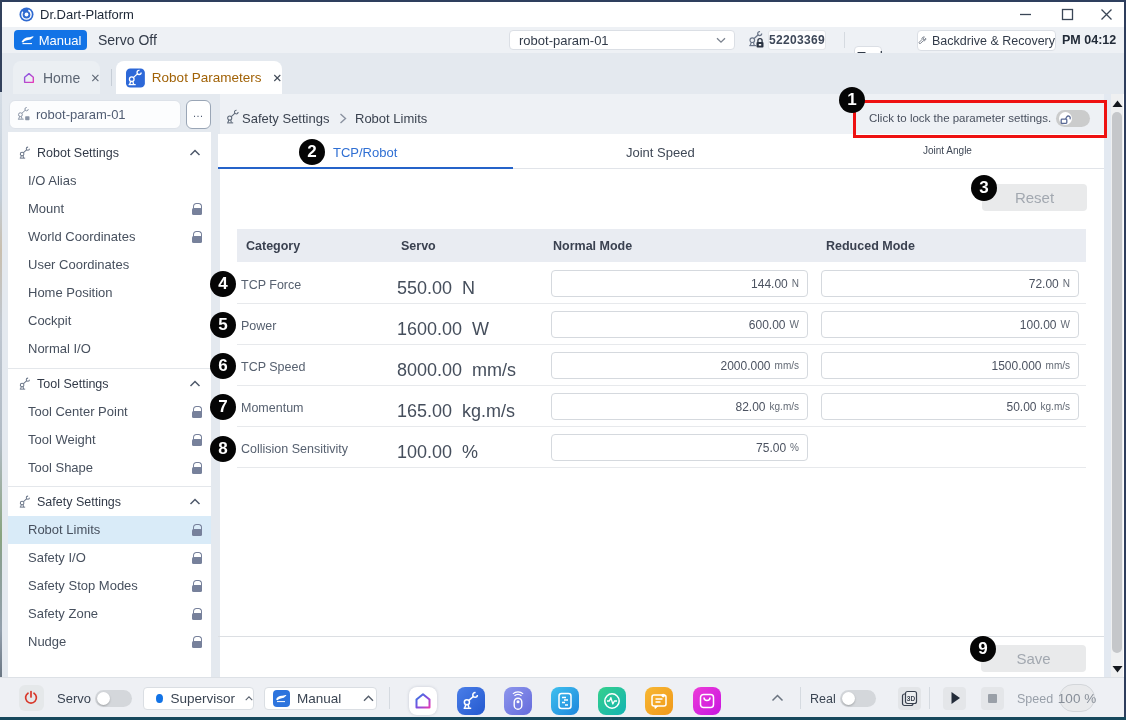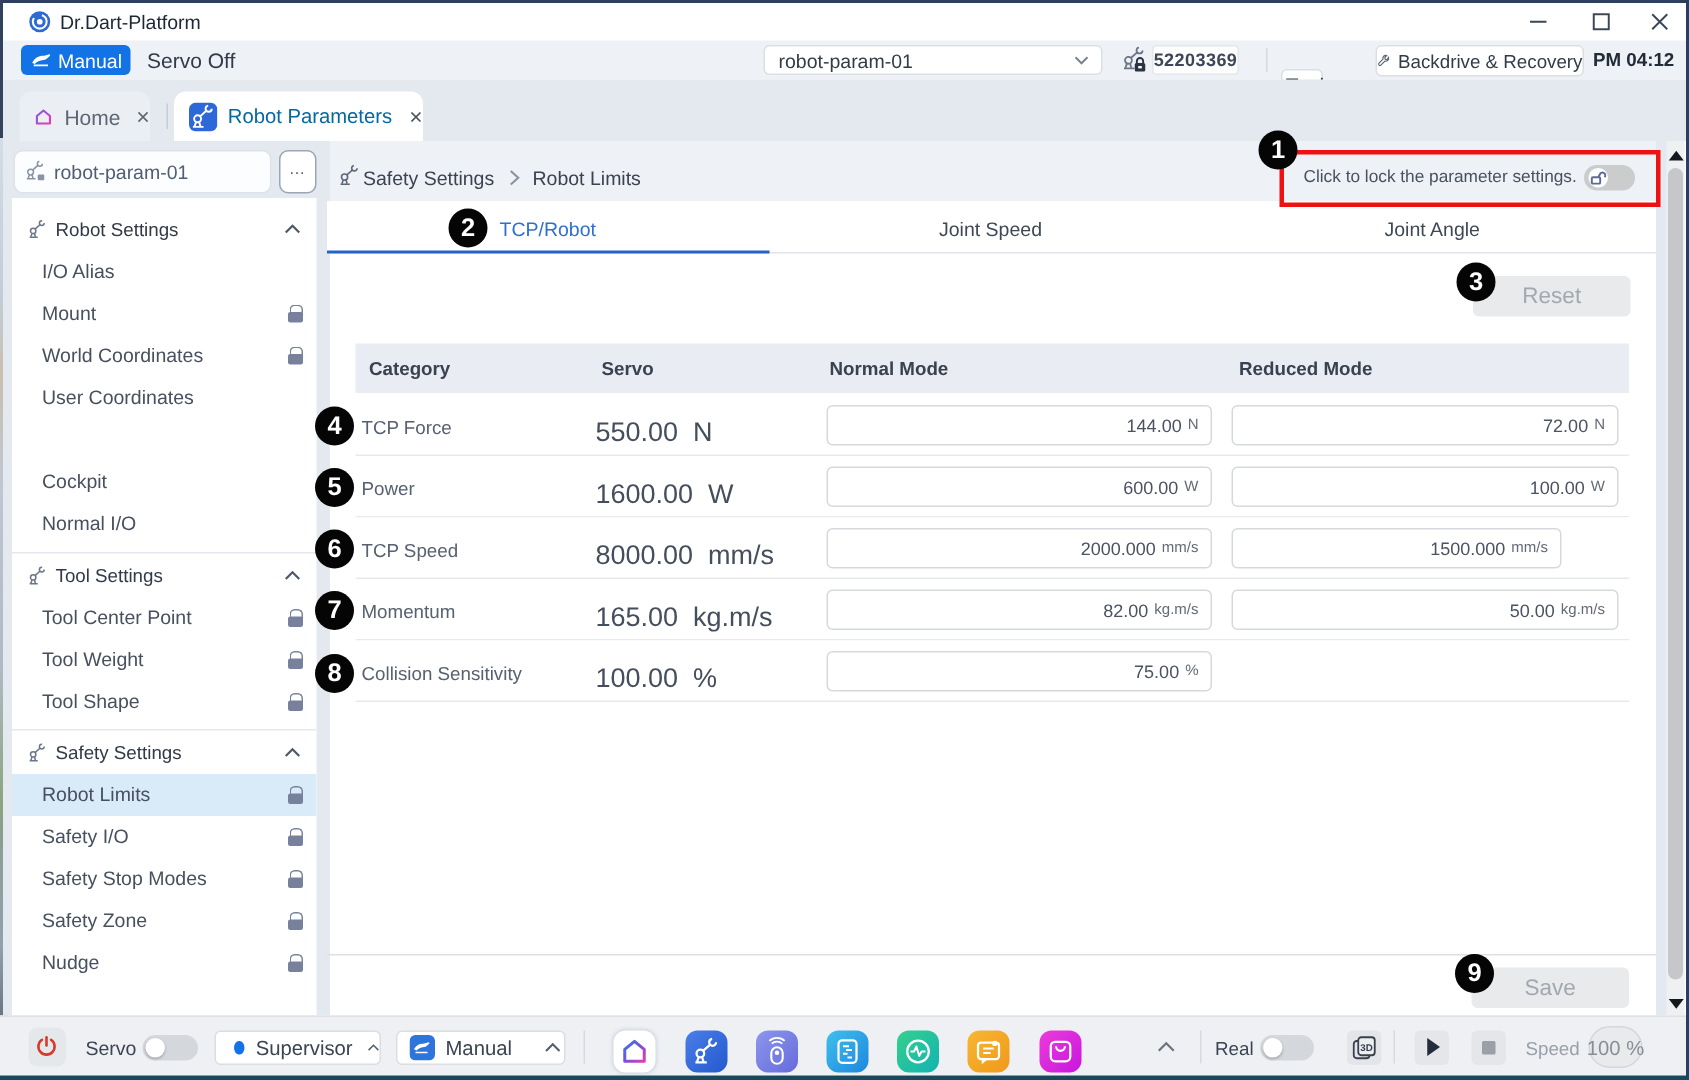--- a/index.html
+++ b/index.html
@@ -142,21 +142,21 @@
     <svg width="22" height="22" viewBox="0 0 22 22" style="margin-left:10px">
         <rect width="22" height="22" rx="5" fill="#2d68d8"></rect>
         <g stroke="#fff" stroke-width="1.5" fill="none">
           <circle cx="6.7" cy="12.4" r="2.7"></circle>
           <path d="M8.9 10.3 L13.6 5.9"></path>
           <circle cx="15.3" cy="4.5" r="2.4" stroke-dasharray="10.6 4.5"></circle>
           <path d="M5.5 15 L4.3 18.3 M7.9 15 L8.9 18.3"></path>
           <path d="M3 18.7 L11.3 18.7"></path>
         </g>
       </svg>
-    <span style="margin-left:7px;font-size:13.5px;color:#0369a1">Robot Parameters</span>
+    <span style="margin-left:7px;font-size:13.5px;color:#a16207">Robot Parameters</span>
     <svg style="margin-left:12px" width="10" height="10" viewBox="0 0 10 10">
         <path d="M1.5 1.5 L8.5 8.5 M8.5 1.5 L1.5 8.5" stroke="#444d5a" stroke-width="1.3"></path>
       </svg>
   </div>
 </div>
 <div class="abs" id="mainrow"></div>
 <div class="abs" id="sidebar" style="left:6px;top:94px;width:205px;height:583px;background:#e4e9ef">
   <div class="abs flex" style="left:3px;top:6px;width:172px;height:29px;background:#fcfdfe;border:1px solid #dde2e9;border-radius:6px">
     <svg width="15" height="15" viewBox="0 0 18 18" style="margin-left:6px">
         <g stroke="#8893a5" stroke-width="1.2" fill="none">
@@ -186,20 +186,21 @@
         </svg>
         <span class="ht">Robot Settings</span>
         <svg class="chev" width="12" height="8" viewBox="0 0 12 8">
           <path d="M1.5 6 L6 1.5 L10.5 6" fill="none" stroke="#4f596b" stroke-width="1.5"></path>
         </svg>
       </div>
     <div class="mi" style="top:35px">I/O Alias</div>
     <div class="mi" style="top:63px">Mount<span class="lk"></span></div>
     <div class="mi" style="top:91px">World Coordinates<span class="lk"></span></div>
     <div class="mi" style="top:119px">User Coordinates</div>
+    <div class="mi" style="top:147px">Home Position</div>
     <div class="mi" style="top:175px">Cockpit</div>
     <div class="mi" style="top:203px">Normal I/O</div>
     <div class="dvd" style="top:236px"></div>
     <div class="mh" style="top:238px">
         <svg class="hico" width="14" height="14" viewBox="0 0 18 18">
           <g stroke="#6b7689" stroke-width="1.3" fill="none">
             <circle cx="5.3" cy="10.2" r="2.3"></circle>
             <path d="M7.1 8.5 L11.3 4.7"></path>
             <circle cx="12.7" cy="3.5" r="2.05" stroke-dasharray="9 3.9"></circle>
             <path d="M4.3 12.4 L3.3 15.2 M6.4 12.4 L7.2 15.2"></path>
@@ -260,21 +261,21 @@
   <svg width="11" height="11" viewBox="0 0 11 11" style="margin:1px">
       <rect x="1.2" y="5.2" width="5.6" height="4.2" rx="0.8" fill="none" stroke="#5a6a95" stroke-width="1.3"></rect>
       <path d="M5.6 5 L6.8 2.8 a1.9 1.9 0 0 1 3.4 1.4 l-.3 1" fill="none" stroke="#5a6a95" stroke-width="1.3"></path>
     </svg>
 </div>
 <div class="abs" style="left:218px;top:134px;width:886px;height:35px;background:#fff"></div>
 <div class="abs" style="left:218px;top:168px;width:886px;height:1px;background:#e1e4e9"></div>
 <div class="abs" style="left:218px;top:166.8px;width:295px;height:2.6px;background:#2563c9"></div>
 <span class="abs" style="left:333px;top:145px;font-size:13px;color:#2f6fd3">TCP/Robot</span>
 <span class="abs" style="left:626px;top:145px;font-size:13px;color:#3f4856">Joint Speed</span>
-<span class="abs" style="left:923px;top:145px;font-size:13px;color:#3f4856">Joint Angle</span>
+<span class="abs" style="left:923px;top:145px;font-size:10px;color:#3f4856">Joint Angle</span>
 <div class="gbtn" style="left:982px;top:184px;width:105px;height:27px;line-height:27px">Reset</div>
 <div class="abs" style="left:237px;top:229px;width:849px;height:33px;background:#e9ecf2"></div>
 <span class="abs thd" style="left:246px;top:239px">Category</span>
 <span class="abs thd" style="left:401px;top:239px">Servo</span>
 <span class="abs thd" style="left:553px;top:239px">Normal Mode</span>
 <span class="abs thd" style="left:826px;top:239px">Reduced Mode</span>
 <div class="abs trow" style="top:263px">
     <span class="tc1">TCP Force</span>
     <span class="tc2">550.00&nbsp; N</span>
   </div>
@@ -307,21 +308,21 @@
     <span class="u">W</span>
   </div>
 <div class="abs inp" style="left:821px;top:311px;width:258px">
     <span class="v">100.00</span>
     <span class="u">W</span>
   </div>
 <div class="abs inp" style="left:551px;top:352px">
     <span class="v">2000.000</span>
     <span class="u">mm/s</span>
   </div>
-<div class="abs inp" style="left:821px;top:352px;width:220px">
+<div class="abs inp" style="left:821px;top:352px;width:258px">
     <span class="v">1500.000</span>
     <span class="u">mm/s</span>
   </div>
 <div class="abs inp" style="left:551px;top:393px">
     <span class="v">82.00</span>
     <span class="u">kg.m/s</span>
   </div>
 <div class="abs inp" style="left:821px;top:393px;width:258px">
     <span class="v">50.00</span>
     <span class="u">kg.m/s</span>

